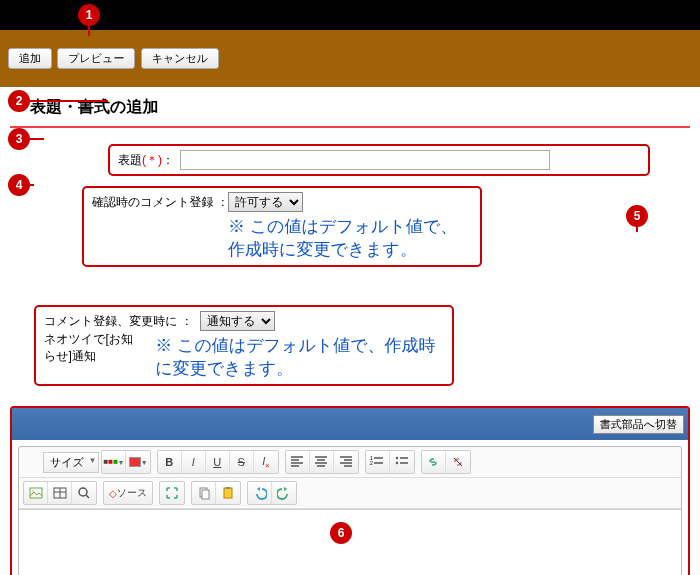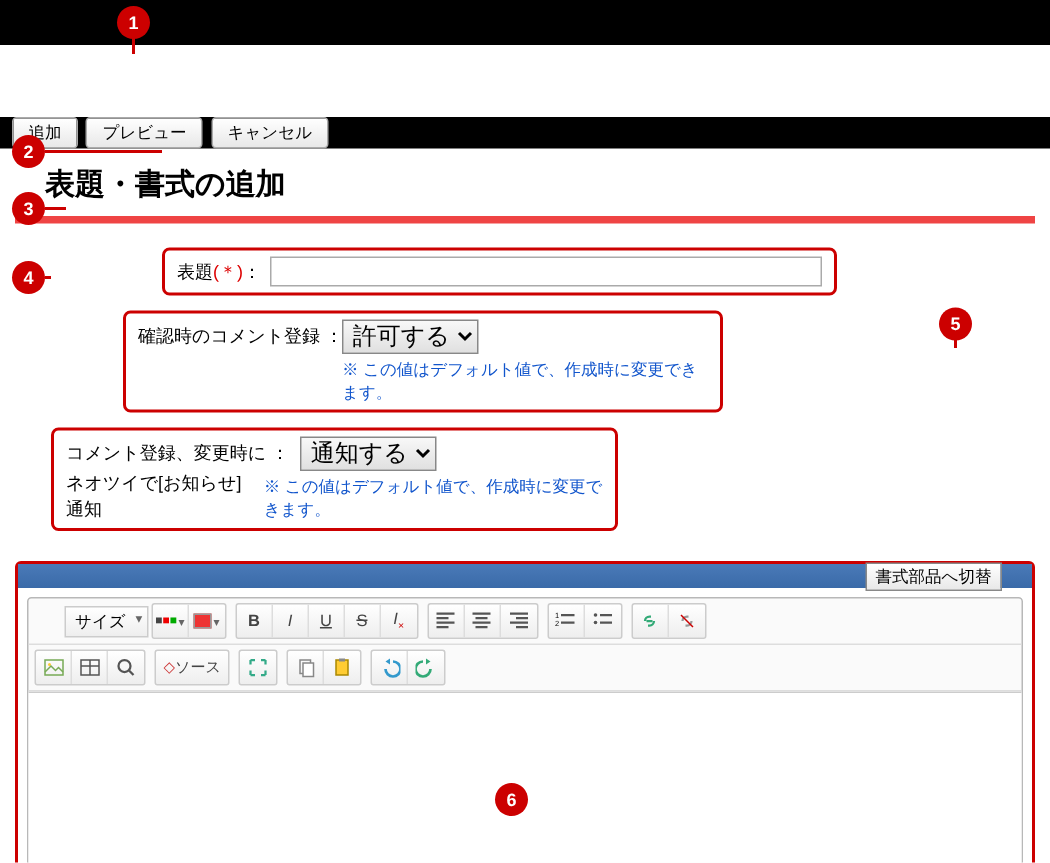--- a/index.html
+++ b/index.html
@@ -1,33 +1,33 @@
 <!DOCTYPE html>
 <html><head>
 <meta charset="utf-8">
 <style>
 * { box-sizing: border-box; margin: 0; padding: 0; }
 body { font-family: "Hiragino Kaku Gothic Pro", Meiryo, sans-serif; font-size: 12px; background: #fff; width: 700px; height: 575px; position: relative; }
 .black-bar { background: #000; height: 30px; width: 100%; }
-.top-buttons, .bottom-buttons { padding: 0 8px; background: #000000; margin-top: 48px; }
+.top-buttons, .bottom-buttons { padding: 18px 8px; background: #a16207; }
 .btn { display: inline-block; padding: 2px 10px; font-size: 11px; background: linear-gradient(#fff,#e8e8e8); border: 1px solid #aaa; border-radius: 3px; cursor: pointer; margin-right: 2px; }
-.page-title { font-size: 20px; font-weight: bold; padding: 10px 20px 8px; border-bottom: 5px solid #ef4444; margin: 0 10px; }
+.page-title { font-size: 16px; font-weight: bold; padding: 10px 20px 8px; border-bottom: 2px solid #ef4444; margin: 0 10px; }
 .form-area { padding: 10px 20px; }
 .row { display: flex; align-items: flex-start; margin: 6px 0 10px; position: relative; }
 .label-cell { text-align: right; padding-right: 6px; font-size: 12px; white-space: nowrap; }
 .req { color: #d00; }
 input[type=text] { border: 1px solid #aaa; padding: 2px 4px; font-size: 12px; }
-select { border: 1px solid #888; font-size: 16px; padding: 1px 2px; background: linear-gradient(#f8f8f8,#e0e0e0); text-align: center; }
-.note { color: #1155cc; font-size: 11px; margin-top: 3px; }
+select { border: 1px solid #888; font-size: 12px; padding: 1px 2px; background: linear-gradient(#f8f8f8,#e0e0e0); }
+.note { color: #1155cc; font-size: 17px; margin-top: 3px; }
 .sub-label { font-size: 12px; }
 .callout-box { border: 2px solid #c00; border-radius: 5px; padding: 4px 8px; background: #fff; }
 .badge { position: absolute; width: 22px; height: 22px; border-radius: 50%; background: #c00; color: #fff; font-weight: bold; font-size: 12px; display: flex; align-items: center; justify-content: center; z-index: 10; }
 .connector { position: absolute; background: #c00; height: 2px; z-index: 9; }
 .editor-wrap { margin: 0 10px; border: 2px solid #c00; border-radius: 4px; padding-bottom: 2px; position: relative; }
-.editor-bluebar { background: linear-gradient(#4a7ab8,#3a6aa8); height: 16px; display: flex; justify-content: flex-end; align-items: center; padding-right: 20px; }
+.editor-bluebar { background: linear-gradient(#4a7ab8,#3a6aa8); height: 32px; display: flex; justify-content: flex-end; align-items: center; padding-right: 4px; }
 .switch-btn { background: linear-gradient(#fff,#e8e8e8); border: 1px solid #888; font-size: 11px; padding: 1px 6px; cursor: pointer; }
 .toolbar-area { border: 1px solid #b8b8b8; margin: 6px; background: #fafafa; border-radius: 3px; }
 .tb-row { display: flex; flex-wrap: wrap; padding: 3px 4px; gap: 2px; align-items: center; border-bottom: 1px solid #ddd; }
 .tb-row:last-of-type { border-bottom: none; }
 .tb-group { display: flex; border: 1px solid #ccc; border-radius: 2px; background: linear-gradient(#fff,#eee); margin-right: 4px; }
 .tb-btn { width: 24px; height: 22px; display: flex; align-items: center; justify-content: center; font-size: 11px; cursor: pointer; border-right: 1px solid #ddd; color: #444; }
 .tb-btn:last-child { border-right: none; }
 .tb-btn svg { width: 14px; height: 14px; }
 .size-sel { font-size: 11px; padding: 2px 14px 2px 6px; border: 1px solid #ccc; background: linear-gradient(#fff,#eee); cursor: pointer; position: relative; margin-left: 20px; }
 .size-sel::after { content: "▾"; position: absolute; right: 3px; font-size: 9px; color: #666; }
@@ -51,21 +51,21 @@
 </div>
 
 <h2 class="page-title">表題・書式の追加</h2>
 
 <div class="form-area">
 
   <div class="badge" style="left:8px; top:90px;">2</div>
   <div class="connector" style="left:30px; top:100px; width:78px;"></div>
 
   <div class="row" style="margin-left:88px;">
-    <div class="callout-box" style="display:flex; align-items:center; width:450px;">
+    <div class="callout-box" style="display:flex; align-items:center; width:542px;">
       <span class="label-cell">
         <span>表題</span><span class="req">(＊)</span><span>：</span>
       </span>
       <input type="text" style="width: 370px;" value="">
     </div>
   </div>
 
   <div class="badge" style="left:8px; top:128px;">3</div>
   <div class="connector" style="left:30px; top:138px; width:14px;"></div>
 
@@ -76,21 +76,21 @@
         <select><option>許可する</option></select>
       </div>
       <div class="note" style="margin-left:136px;">※ この値はデフォルト値で、作成時に変更できます。</div>
     </div>
   </div>
 
   <div class="badge" style="left:8px; top:174px;">4</div>
   <div class="connector" style="left:30px; top:184px; width:4px;"></div>
 
   <div class="row" style="margin-left:14px;">
-    <div class="callout-box row3-inner" style="width:378px;">
+    <div class="callout-box row3-inner" style="width:420px;margin-top:28px;">
       <div style="display:flex; align-items:center; gap:6px;">
         <span class="label-cell" style="width:150px;">コメント登録、変更時に ：</span>
         <select><option>通知する</option></select>
       </div>
       <div style="display:flex; gap:14px; align-items:flex-start;">
         <span class="sub-label">ネオツイで[お知らせ]通知</span>
         <span class="note">※ この値はデフォルト値で、作成時に変更できます。</span>
       </div>
     </div>
   </div>

